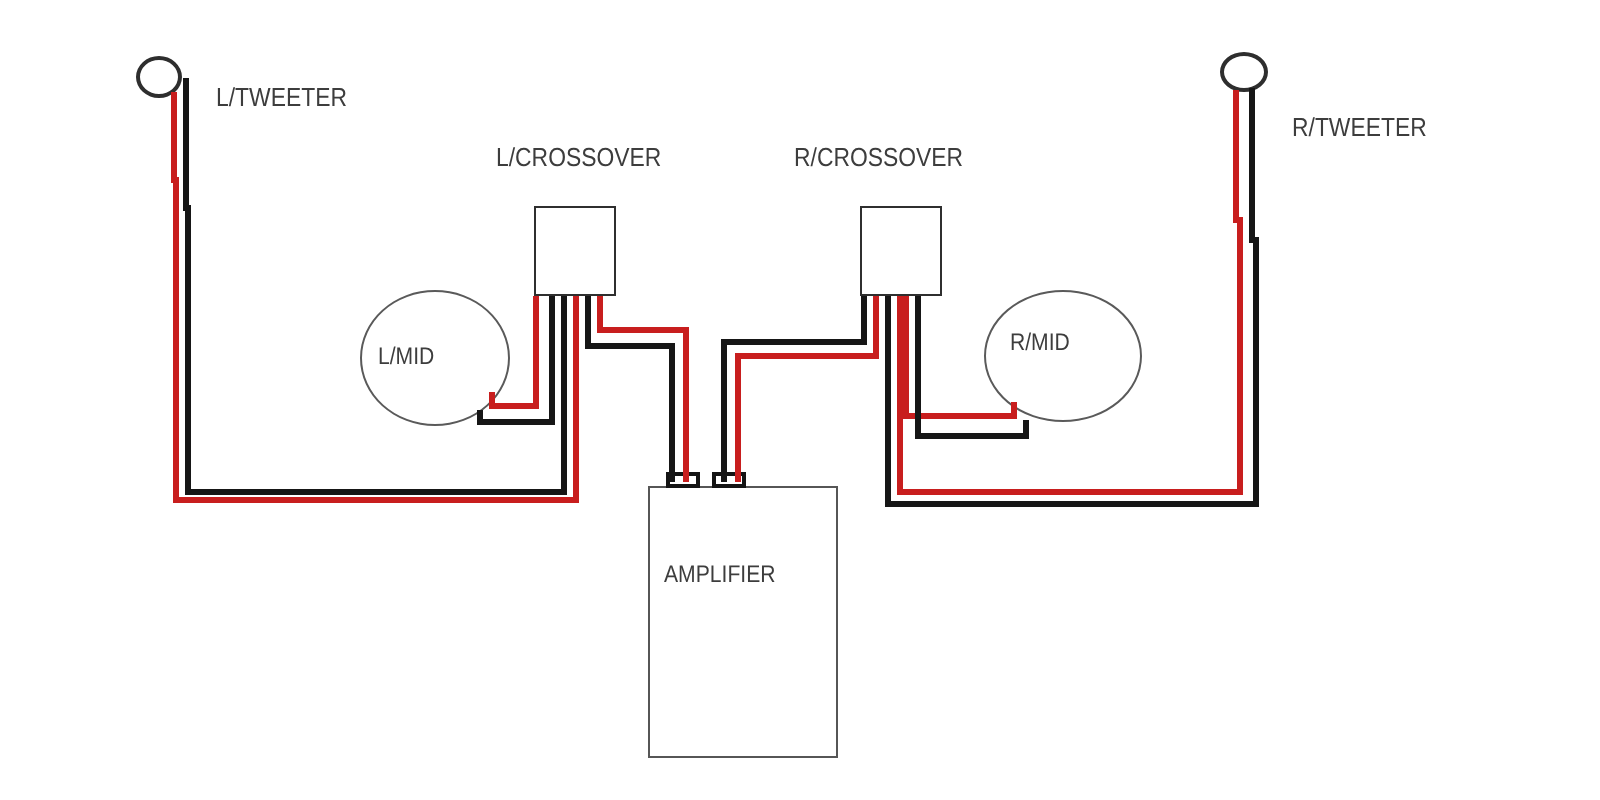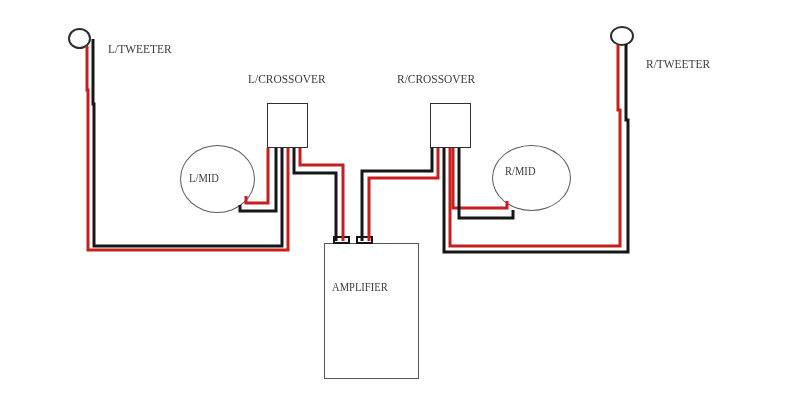--- a/index.html
+++ b/index.html
@@ -1,21 +1,21 @@
 <!DOCTYPE html>
 <html><head>
 <meta charset="utf-8">
 <style>
   html,body{margin:0;padding:0;background:#fff;}
   .canvas{
     position:relative;
     width:800px;height:400px;
     background:#ffffff;
     overflow:hidden;
-    font-family:Liberation Serif, serif;
+    font-family:Liberation Sans, sans-serif;
   }
   
   .shape{position:absolute;background:#fff;box-sizing:border-box;}
   .ellipse{border-radius:50%;}
   #shape-l-tweeter{left:68px;top:28px;width:23px;height:21px;border:2px solid #2e2e2e;}
   #shape-r-tweeter{left:610px;top:26px;width:24px;height:20px;border:2px solid #2e2e2e;}
   #shape-l-mid{left:180px;top:145px;width:75px;height:68px;border:1.4px solid #5a5a5a;}
   #shape-r-mid{left:492px;top:145px;width:79px;height:66px;border:1.4px solid #5a5a5a;}
   #shape-l-crossover{left:267px;top:103px;width:41px;height:45px;border:1.6px solid #2f2f2f;}
   #shape-r-crossover{left:430px;top:103px;width:41px;height:45px;border:1.6px solid #2f2f2f;}

